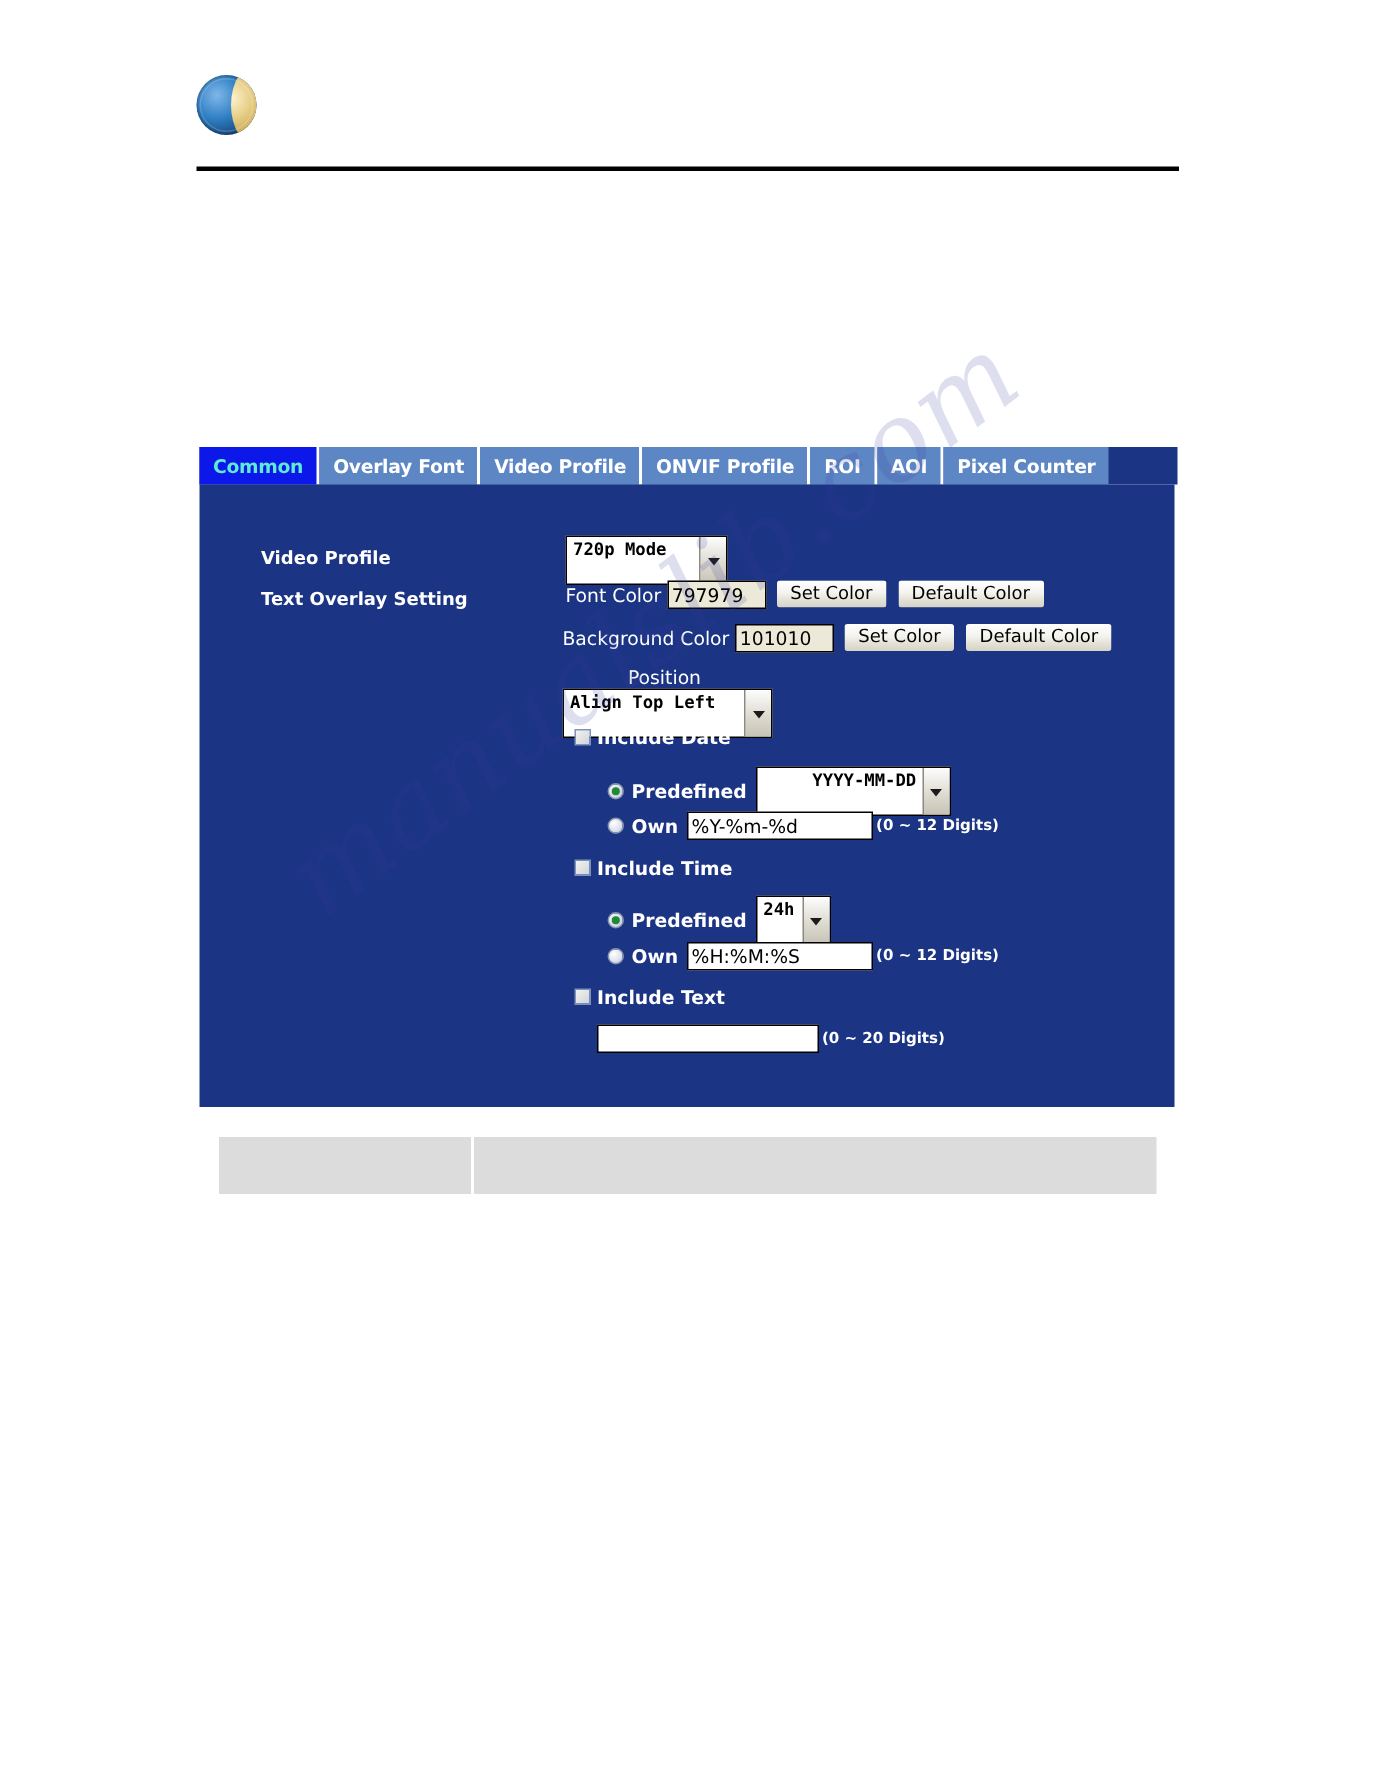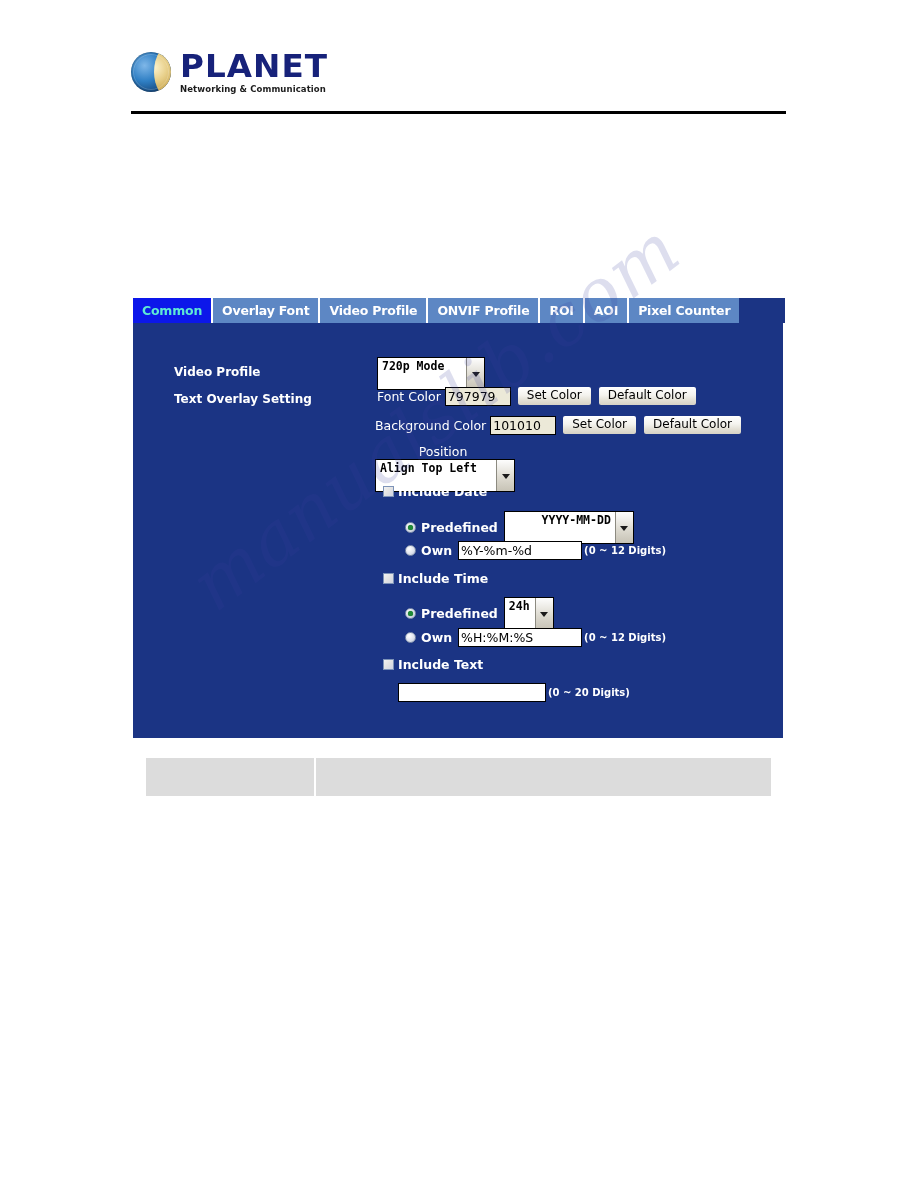--- a/index.html
+++ b/index.html
@@ -356,24 +356,20 @@
     user-select: none;
     letter-spacing: 1px;
   }
 </style>
 </head>
 <body>
 
 <div class="page-header">
   <div class="logo-wrap">
     <div class="logo-globe"></div>
-    <div class="logo-text">
-      <span class="logo-word">PLANET</span>
-      <span class="logo-tag">Networking &amp; Communication</span>
-    </div>
   </div>
   <div class="header-rule"></div>
 </div>
 
 <div class="tabstrip">
   <div class="tab active">Common</div>
   <div class="tab">Overlay Font</div>
   <div class="tab">Video Profile</div>
   <div class="tab">ONVIF Profile</div>
   <div class="tab">ROI</div>

